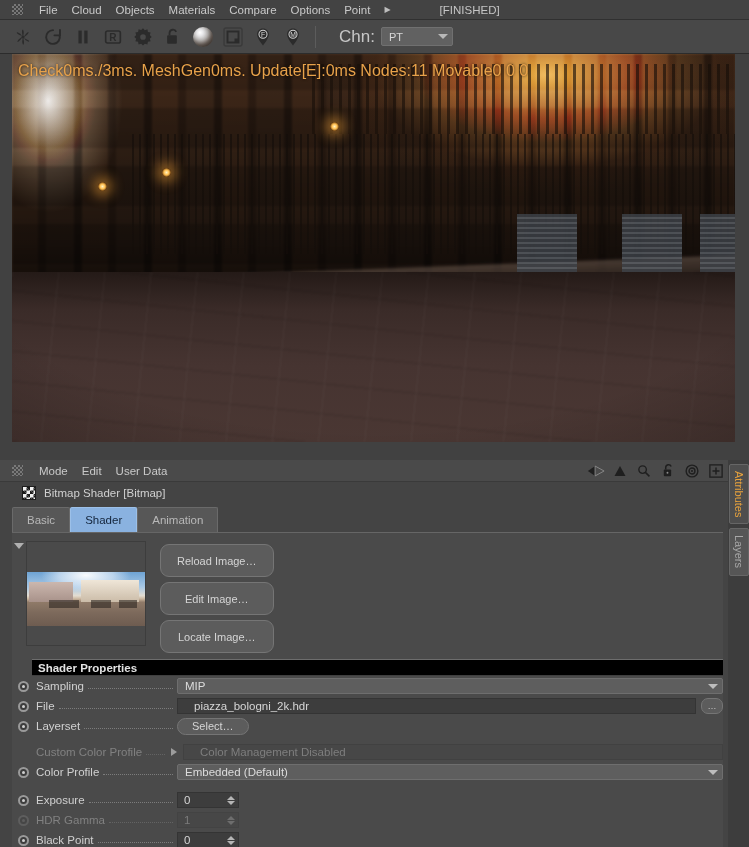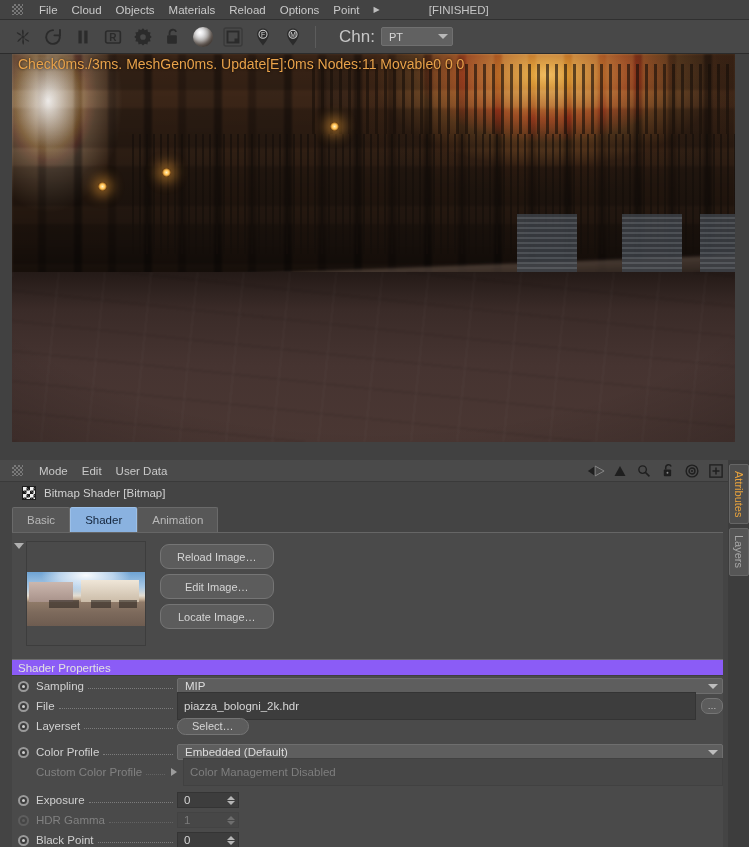--- a/index.html
+++ b/index.html
@@ -147,22 +147,22 @@
   .lamp {
     position: absolute; width: 9px; height: 9px; border-radius: 50%;
     background: radial-gradient(circle, #fff3c4 0%, #ffbe4e 40%, rgba(255,150,30,.35) 70%, rgba(255,140,20,0) 100%);
     box-shadow: 0 0 12px 6px rgba(255,170,60,.45);
   }
   .vp-vignette {
     position: absolute; inset: 0; pointer-events: none;
     background: radial-gradient(ellipse 115% 105% at 50% 45%, rgba(0,0,0,0) 50%, rgba(0,0,0,.55) 100%);
   }
   .vp-stats {
-    position: absolute; top: 2px; left: 6px; z-index: 5;
-    font-size: 14px; color: #e8a24a; white-space: nowrap;
+    position: absolute; top: 8px; left: 6px; z-index: 5;
+    font-size: 16px; color: #e8a24a; white-space: nowrap;
     text-shadow: 0 0 3px rgba(0,0,0,.8);
   }
 
   
   .am { position: absolute; left: 0; right: 0; bottom: 0; top: 460px; background: #444; }
   .am-menubar {
     height: 22px; background: #4a4a4a; display: flex; align-items: center;
     padding-left: 8px; border-bottom: 1px solid #3a3a3a;
   }
   .am-menubar .menu-item { font-size: 11.5px; }
@@ -222,30 +222,30 @@
     filter: blur(.4px);
   }
   .thumb-obj {
     position: absolute; top: 58px; height: 8px;
     background: rgba(45,38,34,.6); filter: blur(.5px);
   }
 
   .img-buttons { display: flex; flex-direction: column; gap: 5px; padding: 3px 0 0 14px; }
   .pill {
     background: #5c5c5c; border: 1px solid #757575; border-radius: 9px;
-    height: 25px; padding: 0 16px; font-size: 11px; color: #d5d5d5;
+    height: 33px; padding: 0 16px; font-size: 11px; color: #d5d5d5;
     display: flex; align-items: center; justify-content: center; cursor: default;
     min-width: 100px;
   }
 
   .section-head {
-    height: 17px; background: #8b5cf6; border-top: 1px solid #6d6d6d;
+    height: 17px; background: #000000; border-top: 1px solid #6d6d6d;
     border-bottom: 1px solid #3f3f3f;
     display: flex; align-items: center; padding-left: 6px;
-    font-size: 11.5px; color: #e2e2e2; font-weight: normal; margin-top: 4px;
+    font-size: 11.5px; color: #e2e2e2; font-weight: bold; margin-top: 4px; margin-left: 20px;
   }
 
   .prop-row { display: flex; align-items: center; height: 20px; padding-left: 6px; }
   .radio {
     width: 11px; height: 11px; border-radius: 50%;
     border: 2px solid #9a9a9a; background: #3d3d3d;
     margin-right: 7px; flex: none; position: relative;
   }
   .radio::after {
     content: ""; position: absolute; left: 2px; top: 2px;
@@ -265,22 +265,22 @@
   .dots.dim { border-color: #636363; }
   .field-wrap { width: 546px; flex: none; display: flex; align-items: center; }
 
   .combo {
     flex: 1; height: 16px; background: #5e5e5e; border: 1px solid #6e6e6e;
     border-radius: 2px; display: flex; align-items: center; justify-content: space-between;
     padding: 0 4px 0 7px; font-size: 11.5px; color: #dcdcdc; cursor: default;
   }
   .combo .caret { width: 0; height: 0; border-left: 5px solid transparent; border-right: 5px solid transparent; border-top: 5px solid #bdbdbd; }
   .textfield {
-    flex: 1; height: 28px; background: #3d3d3d; border: 1px solid #343434;
-    display: flex; align-items: center; padding-left: 6px;
+    flex: 1; height: 16px; background: #3d3d3d; border: 1px solid #343434;
+    display: flex; align-items: center; padding-left: 16px;
     font-size: 11.5px; color: #d6d6d6;
   }
   .textfield.dim { color: #7e7e7e; background: #474747; border-color: #414141; }
   .dotbtn {
     width: 22px; height: 16px; margin-left: 5px; background: #5c5c5c;
     border: 1px solid #757575; border-radius: 7px;
     display: flex; align-items: center; justify-content: center;
     font-size: 9px; color: #c8c8c8; cursor: default;
   }
   .select-pill {
@@ -341,21 +341,21 @@
 
 <div id="app">
 
 
   <div class="menubar">
     <div class="grip"></div>
     <div class="menu-item">File</div>
     <div class="menu-item">Cloud</div>
     <div class="menu-item">Objects</div>
     <div class="menu-item">Materials</div>
-    <div class="menu-item">Reload</div>
+    <div class="menu-item">Compare</div>
     <div class="menu-item">Options</div>
     <div class="menu-item">Point</div>
     <div class="menu-arrow">▶</div>
     <div class="status-finished">[FINISHED]</div>
   </div>
 
   <div class="toolbar">
     <div class="tb-btn">
       <svg width="22" height="22" viewBox="0 0 24 24">
         <g fill="#2b2b2b">
@@ -562,38 +562,38 @@
         <span class="plabel">Layerset</span>
         <span class="dots"></span>
         <div class="field-wrap">
           <div class="select-pill">Select…</div>
         </div>
       </div>
 
       <div style="height:6px"></div>
 
       <div class="prop-row">
+        <span class="radio hidden"></span>
+        <span class="plabel dim">Custom Color Profile</span>
+        <span class="dots dim"></span>
+        <span class="sub-arrow"></span>
+        <div class="field-wrap" style="width:540px">
+          <div class="textfield dim">Color Management Disabled</div>
+        </div>
+      </div>
+
+      <div class="prop-row">
         <span class="radio"></span>
         <span class="plabel">Color Profile</span>
         <span class="dots"></span>
         <div class="field-wrap">
           <div class="combo">
             <span>Embedded (Default)</span>
             <span class="caret"></span>
           </div>
-        </div>
-      </div>
-
-      <div class="prop-row">
-        <span class="radio hidden"></span>
-        <span class="plabel dim">Custom Color Profile</span>
-        <span class="dots dim"></span>
-        <span class="sub-arrow"></span>
-        <div class="field-wrap" style="width:540px">
-          <div class="textfield dim">Color Management Disabled</div>
         </div>
       </div>
 
       <div style="height:8px"></div>
 
       <div class="prop-row">
         <span class="radio"></span>
         <span class="plabel">Exposure</span>
         <span class="dots"></span>
         <div class="field-wrap">

